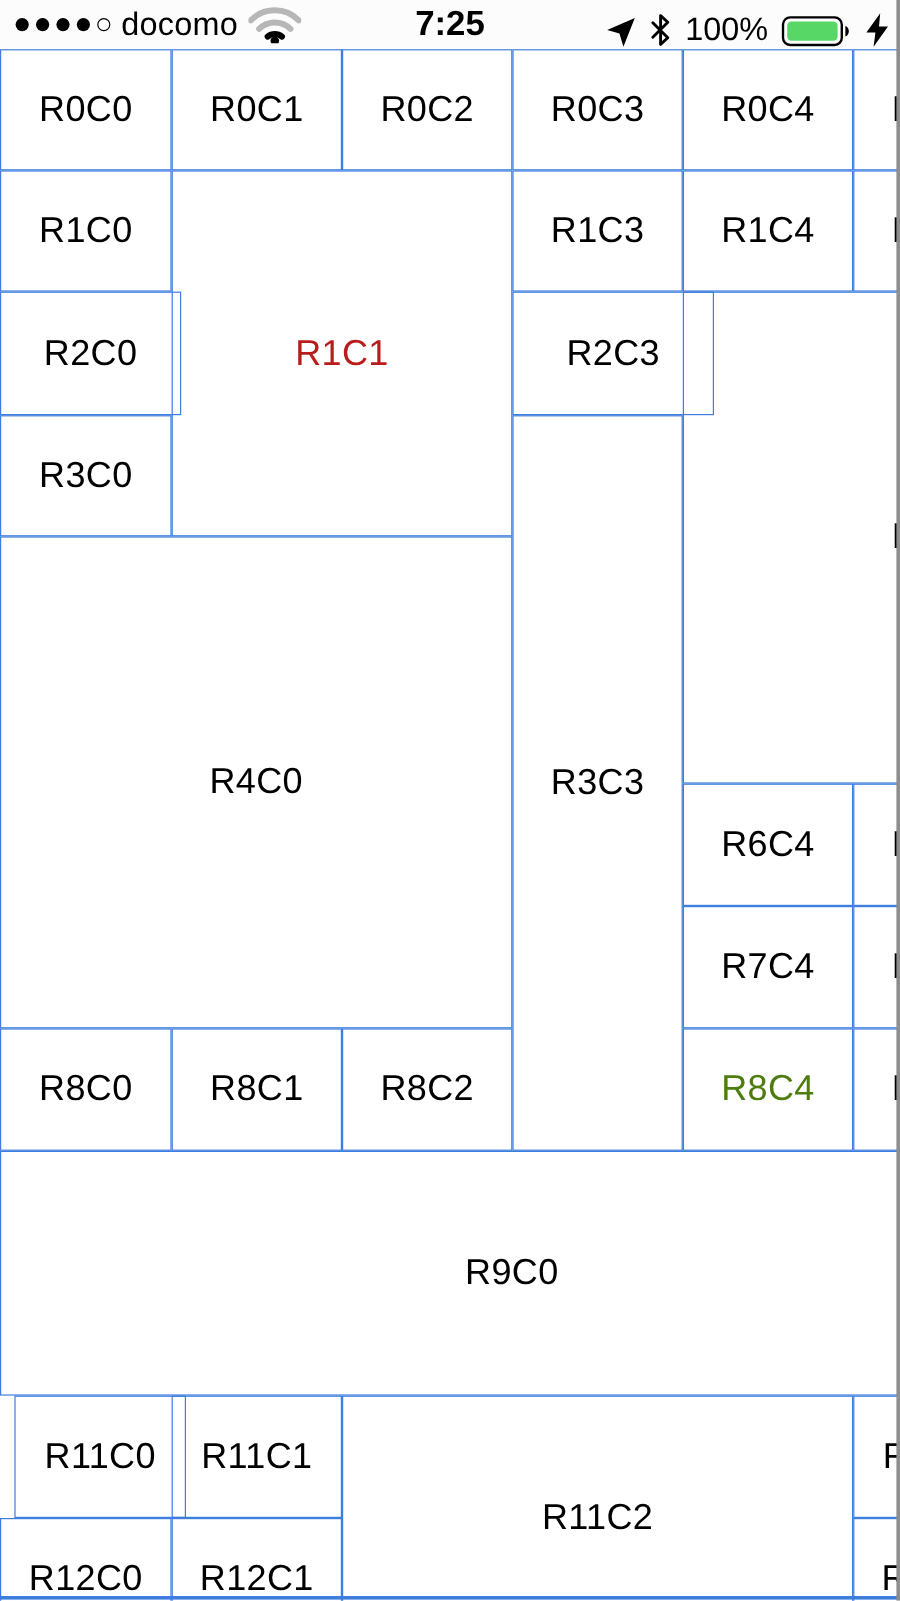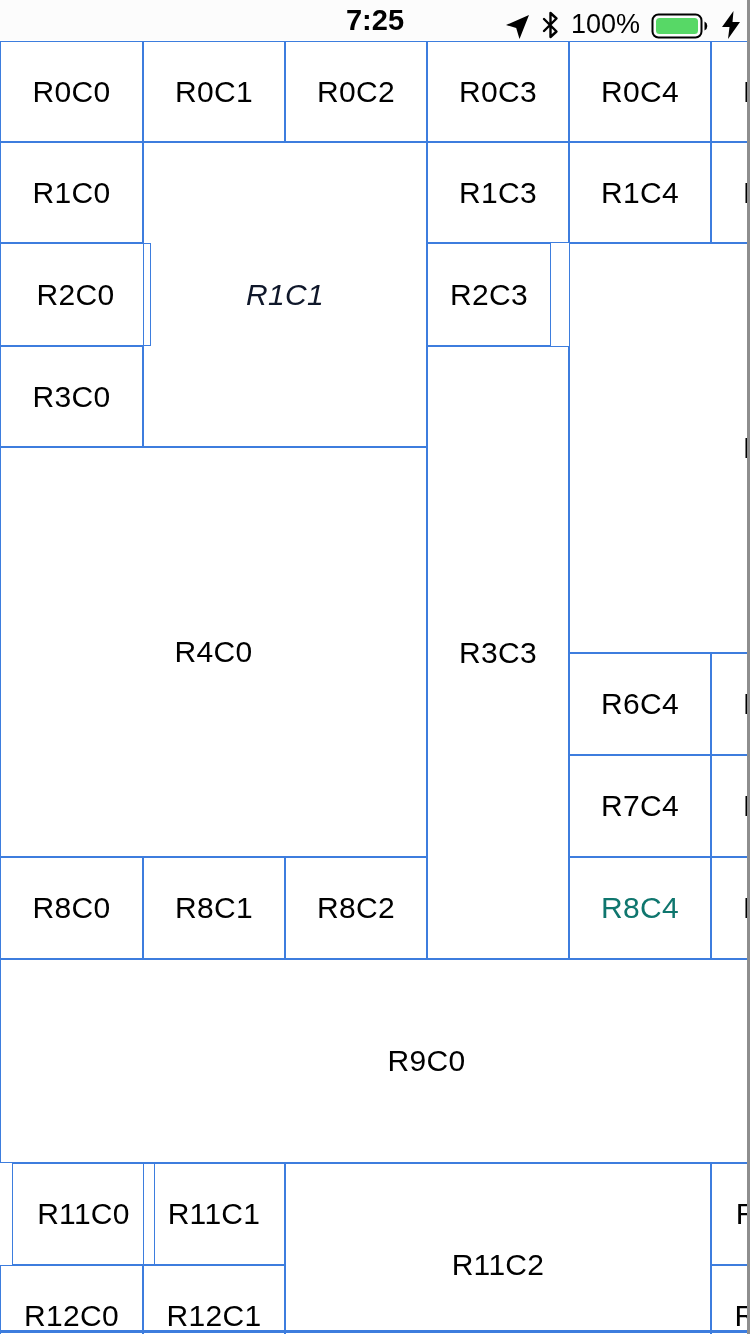--- a/index.html
+++ b/index.html
@@ -52,20 +52,36 @@
   }
   .bottom-edge-line {
     position:absolute; left:0; width:750px; height:3px; top:1330px;
     z-index:4;
   }
 </style>
 </head>
 <body style="--grid-blue: #3D7DDE;">
 
 <div class="status-bar">
+  <div class="sb-left">
+    <div class="signal-dots">
+      <span class="dot filled"></span>
+      <span class="dot filled"></span>
+      <span class="dot filled"></span>
+      <span class="dot filled"></span>
+      <span class="dot hollow"></span>
+    </div>
+    <span class="carrier">docomo</span>
+    <svg width="44" height="32" viewBox="0 0 44 32">
+      <path d="M2 13 A28 28 0 0 1 42 13" stroke="#b7b7b7" stroke-width="5" fill="none" stroke-linecap="round"></path>
+      <path d="M9 20 A18.5 18.5 0 0 1 35 20" stroke="#b7b7b7" stroke-width="5" fill="none" stroke-linecap="round"></path>
+      <path d="M16 26.5 A9.5 9.5 0 0 1 28 26.5" stroke="#000" stroke-width="5" fill="none" stroke-linecap="round"></path>
+      <circle cx="22" cy="30" r="3.6" fill="#000"></circle>
+    </svg>
+  </div>
 
   <div class="sb-time">7:25</div>
 
   <div class="sb-right">
     <svg width="25" height="26" viewBox="0 0 25 26">
       <path d="M24 1 L1 11 L11.2 14 L14.5 25 Z" fill="#000"></path>
     </svg>
     <svg width="19" height="30" viewBox="0 0 19 30">
       <path d="M3 9 L15.5 21.5 L9.5 27 V3 L15.5 8.5 L3 21" stroke="#000" stroke-width="2.4" fill="none" stroke-linejoin="round" stroke-linecap="round"></path>
     </svg>
@@ -97,35 +113,35 @@
     <div class="cell" style="left: 569px; top: 41px; width: 142px; height: 101px;">
       <span class="cell-label" style="color: rgb(0, 0, 0); text-align: center;">R0C4</span>
     </div>
     <div class="cell" style="left: 711px; top: 41px; width: 142px; height: 101px;">
       <span class="cell-label" style="color: rgb(0, 0, 0);">R0C5</span>
     </div>
     <div class="cell" style="left: 0px; top: 142px; width: 143px; height: 101px;">
       <span class="cell-label" style="color: rgb(0, 0, 0);">R1C0</span>
     </div>
     <div class="cell" style="left: 143px; top: 142px; width: 284px; height: 305px;">
-      <span class="cell-label" style="color: #0f172a; font-style: italic;">R1C1</span>
+      <span class="cell-label" style="color: #b91c1c;">R1C1</span>
     </div>
     <div class="cell" style="left: 427px; top: 142px; width: 142px; height: 101px;">
       <span class="cell-label" style="color: rgb(0, 0, 0);">R1C3</span>
     </div>
     <div class="cell" style="left: 569px; top: 142px; width: 142px; height: 101px;">
       <span class="cell-label" style="color: rgb(0, 0, 0);">R1C4</span>
     </div>
     <div class="cell" style="left: 711px; top: 142px; width: 142px; height: 101px;">
       <span class="cell-label" style="color: rgb(0, 0, 0);">R1C5</span>
     </div>
     <div class="cell" style="left: 0px; top: 243px; width: 151px; height: 103px;">
       <span class="cell-label" style="color: rgb(0, 0, 0);">R2C0</span>
     </div>
-    <div class="cell" style="left: 427px; top: 243px; width: 124px; height: 103px;">
+    <div class="cell" style="left: 427px; top: 243px; width: 168px; height: 103px;">
       <span class="cell-label" style="color: rgb(0, 0, 0);">R2C3</span>
     </div>
     <div class="cell" style="left: 569px; top: 243px; width: 426px; height: 410px;">
       <span class="cell-label" style="color: rgb(0, 0, 0);">R2C4</span>
     </div>
     <div class="cell" style="left: 0px; top: 346px; width: 143px; height: 101px;">
       <span class="cell-label" style="color: rgb(0, 0, 0);">R3C0</span>
     </div>
     <div class="cell" style="left: 427px; top: 346px; width: 142px; height: 613px;">
       <span class="cell-label" style="color: rgb(0, 0, 0);">R3C3</span>
@@ -148,21 +164,21 @@
     <div class="cell" style="left: 0px; top: 857px; width: 143px; height: 102px;">
       <span class="cell-label" style="color: rgb(0, 0, 0);">R8C0</span>
     </div>
     <div class="cell" style="left: 143px; top: 857px; width: 142px; height: 102px;">
       <span class="cell-label" style="color: rgb(0, 0, 0);">R8C1</span>
     </div>
     <div class="cell" style="left: 285px; top: 857px; width: 142px; height: 102px;">
       <span class="cell-label" style="color: rgb(0, 0, 0);">R8C2</span>
     </div>
     <div class="cell" style="left: 569px; top: 857px; width: 142px; height: 102px;">
-      <span class="cell-label" style="color: #0f766e;">R8C4</span>
+      <span class="cell-label" style="color: #4d7c0f;">R8C4</span>
     </div>
     <div class="cell" style="left: 711px; top: 857px; width: 142px; height: 102px;">
       <span class="cell-label" style="color: rgb(0, 0, 0);">R8C5</span>
     </div>
     <div class="cell" style="left: 0px; top: 959px; width: 853px; height: 204px;">
       <span class="cell-label" style="color: rgb(0, 0, 0);">R9C0</span>
     </div>
     <div class="cell" style="left: 0px; top: 1163px; width: 143px; height: 102px; margin-left: 12px;">
       <span class="cell-label" style="color: rgb(0, 0, 0);">R11C0</span>
     </div>

